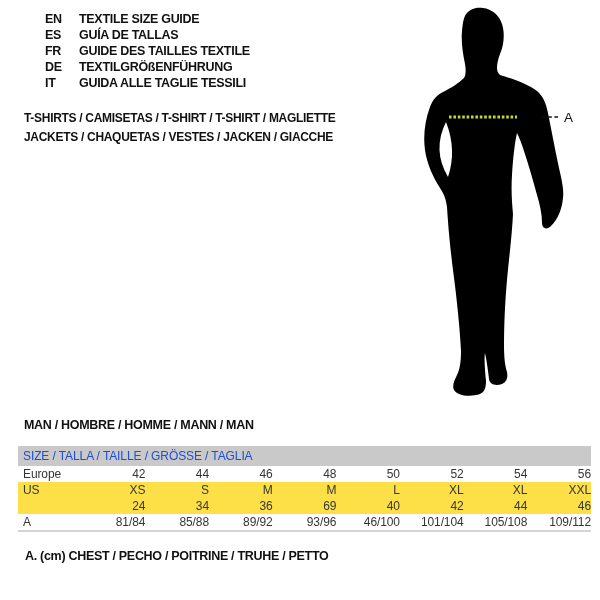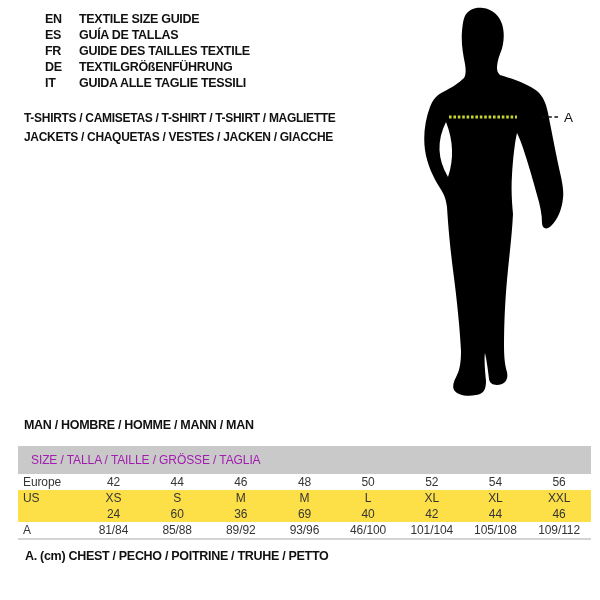--- a/index.html
+++ b/index.html
@@ -46,28 +46,28 @@
     table-layout: fixed;
     font-size: 12px;
     letter-spacing: -0.1px;
     color: #353535;
     border-bottom: 2px solid #d4d4d4;
   }
   table.size-table th {
     background: #c9c9c9;
     font-weight: normal;
     text-align: left;
-    padding-left: 13px;
-    height: 28px; line-height: 16px;
-    color: #a21caf;
+    padding-left: 5px;
+    height: 20px; line-height: 16px;
+    color: #1d4ed8;
     white-space: nowrap;
   }
   table.size-table td {
     height: 16px; line-height: 16px;
-    text-align: center;
+    text-align: right;
     white-space: nowrap;
   }
   table.size-table td.lbl { text-align: left; padding-left: 5px; width: 46px; }
   table.size-table tr.shaded { background: #fde047; }
 
   
   .footnote {
     left: 25px; top: 549px;
     font-size: 12.5px; font-weight: bold; letter-spacing: -0.3px;
     height: 14px; line-height: 14px; white-space: nowrap;
@@ -175,21 +175,21 @@
       <td>M</td>
       <td>M</td>
       <td>L</td>
       <td>XL</td>
       <td>XL</td>
       <td>XXL</td>
     </tr>
     <tr class="shaded">
       <td class="lbl"></td>
       <td>24</td>
-      <td>60</td>
+      <td>34</td>
       <td>36</td>
       <td>69</td>
       <td>40</td>
       <td>42</td>
       <td>44</td>
       <td>46</td>
     </tr>
     <tr>
       <td class="lbl">A</td>
       <td>81/84</td>

